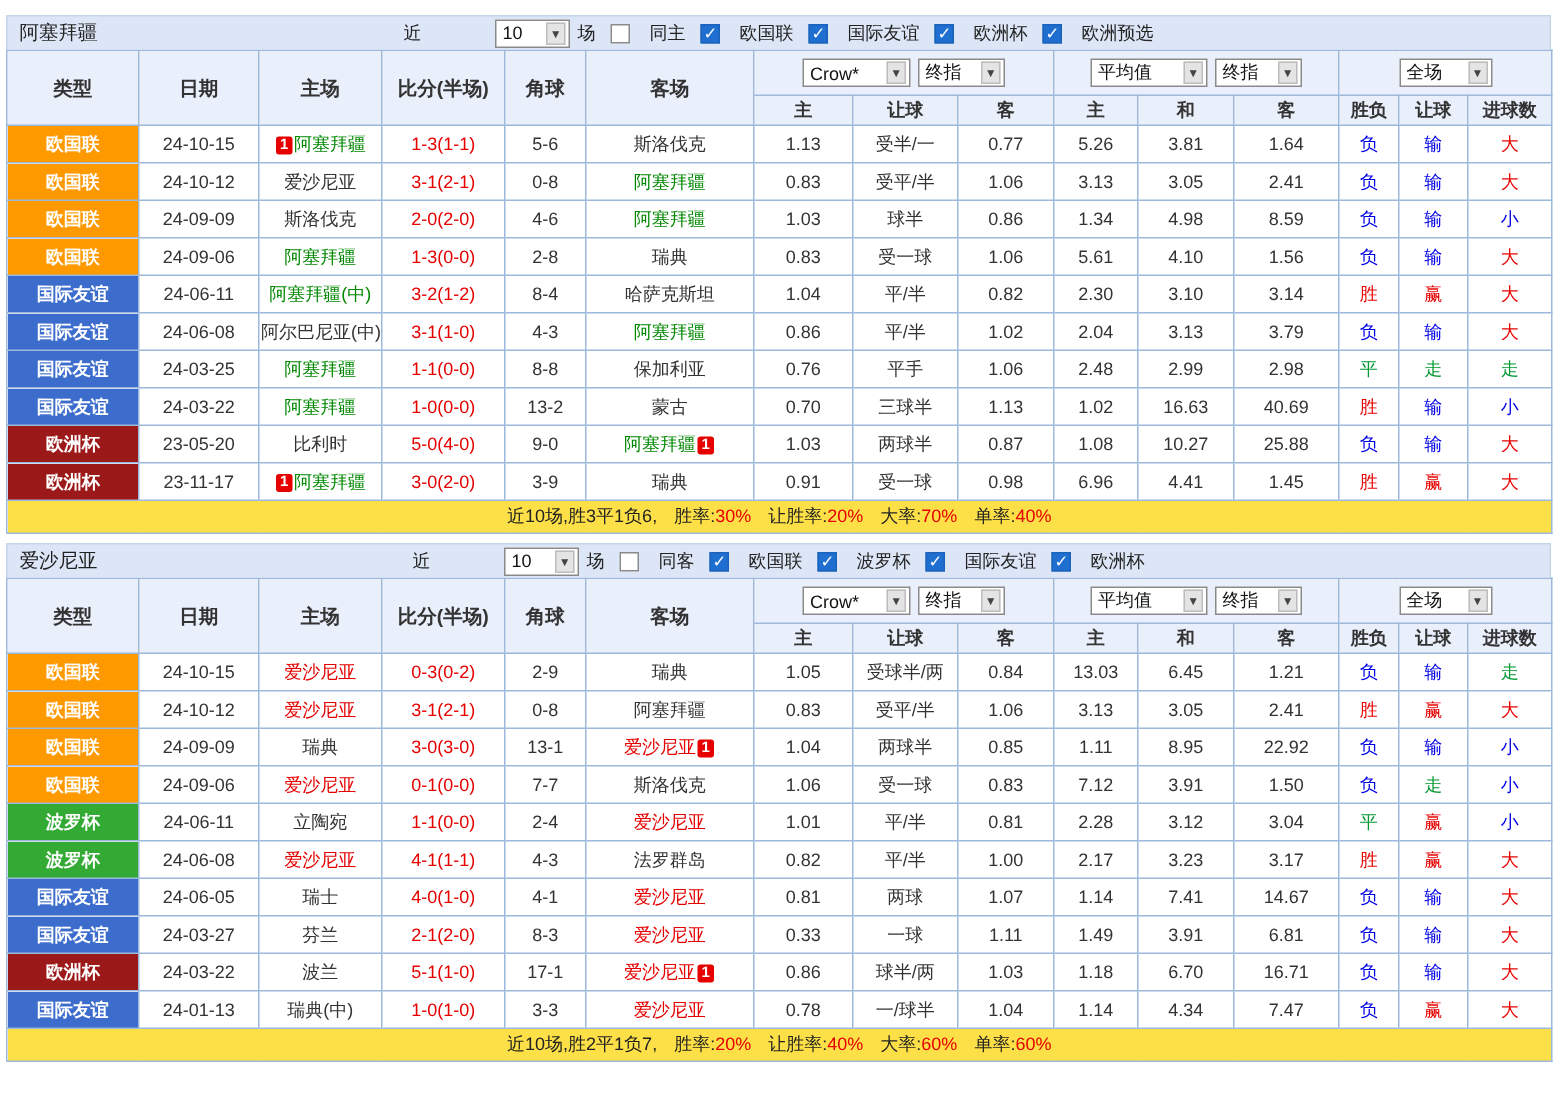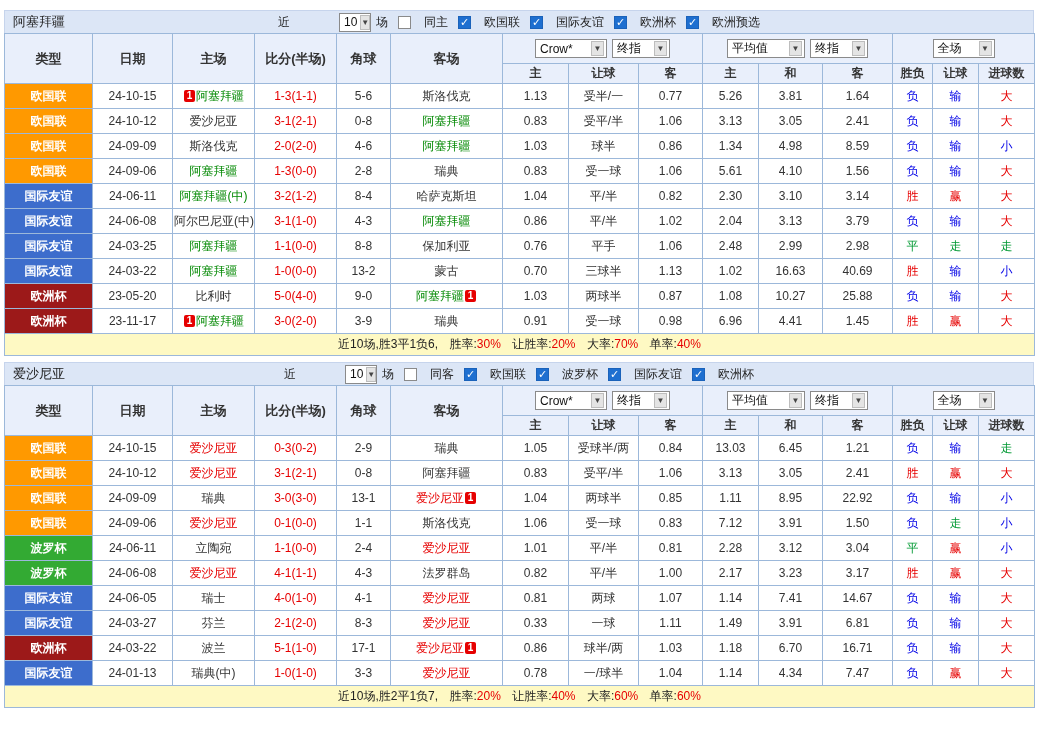--- a/index.html
+++ b/index.html
@@ -24,37 +24,37 @@
   .section-title { position:absolute; left:8px; font-size:13px; color:#222; }
   .filters { margin:0 auto; display:flex; align-items:center; gap:5px; font-size:12px; color:#222; }
   .cbl { display:inline-flex; align-items:center; gap:13px; margin-left:5px; }
   .cb { width:13px; height:13px; border:1px solid #8a8a8a; background:#fff; display:inline-block; position:relative; flex:none; }
   .cb.checked { background:#1e6fd0; border-color:#1a62ba; }
   .cb.checked::after { content:"\2713"; color:#fff; font-size:11px; font-weight:bold; position:absolute; left:1px; top:-1px; }
 
   
   .sel { display:inline-flex; align-items:center; justify-content:space-between; background:#fff; border:1px solid #8a8a8a; height:19px; padding:0 2px 0 4px; font-size:12px; font-weight:normal; color:#111; }
   .sel .arr { font-size:8px; color:#444; margin-left:3px; background:#e4e4e4; border:1px solid #bdbdbd; width:13px; height:15px; display:inline-flex; align-items:center; justify-content:center; }
-  .w-count { width:32px;margin-left:44px; }
+  .w-count { width:50px;margin-left:44px; }
   .w-company { width:72px; }
   .w-final { width:58px; }
   .w-avg { width:78px; }
   .w-scope { width:62px; }
   .selwrap { display:flex; justify-content:center; align-items:center; gap:5px; }
 
   
   table { width:100%; border-collapse:collapse; table-layout:fixed; font-size:12px; color:#333; }
   th, td { border:1px solid #9cb8da; text-align:center; overflow:hidden; white-space:nowrap; padding:0 1px; }
   thead th { background:#e9effb; color:#333; }
   .hr1 th { height:30px; font-weight:bold; font-size:13px; }
   .hr2 th { height:20px; font-weight:bold; font-size:12px; }
   tbody td { height:25px; background:#fff; }
   .type-cell { color:#fff; font-weight:bold; }
   .score-cell { color:#e60000; }
-  tfoot td { height:22px; font-size:12px; color:#222; background:#fef9c3; }
+  tfoot td { height:22px; font-size:12px; color:#222; background:#fde047; }
   .sl { margin-left:8px; }
   .sv { color:#e60000; }
   .numbadge { display:inline-block; background:#e60000; color:#fff; font-size:10px; line-height:12px; min-width:11px; border-radius:2px; margin:0 1px; font-weight:bold; vertical-align:1px; }
   .numbadge:empty { display:none; }
 </style>
 </head>
 <body>
 
 <div class="widget" data-interactable="false">
 
@@ -513,21 +513,21 @@
     <td data-interactable="false" style="color: rgb(0, 0, 230);">负</td>
     <td data-interactable="false" style="color: rgb(0, 0, 230);">输</td>
     <td data-interactable="false" style="color: rgb(0, 0, 230);">小</td>
   </tr>
 
   <tr data-interactable="false">
     <td class="type-cell" data-interactable="false" style="background-color: rgb(255, 153, 0);">欧国联</td>
     <td data-interactable="false">24-09-06</td>
     <td data-interactable="false"><span data-interactable="false" style="color: rgb(230, 0, 0);">爱沙尼亚</span></td>
     <td class="score-cell" data-interactable="false">0-1(0-0)</td>
-    <td data-interactable="false">1-1</td>
+    <td data-interactable="false">7-7</td>
     <td data-interactable="false"><span data-interactable="false">斯洛伐克</span></td>
     <td data-interactable="false">1.06</td>
     <td data-interactable="false">受一球</td>
     <td data-interactable="false">0.83</td>
     <td data-interactable="false">7.12</td>
     <td data-interactable="false">3.91</td>
     <td data-interactable="false">1.50</td>
     <td data-interactable="false" style="color: rgb(0, 0, 230);">负</td>
     <td data-interactable="false" style="color: rgb(0, 153, 51);">走</td>
     <td data-interactable="false" style="color: rgb(0, 0, 230);">小</td>

